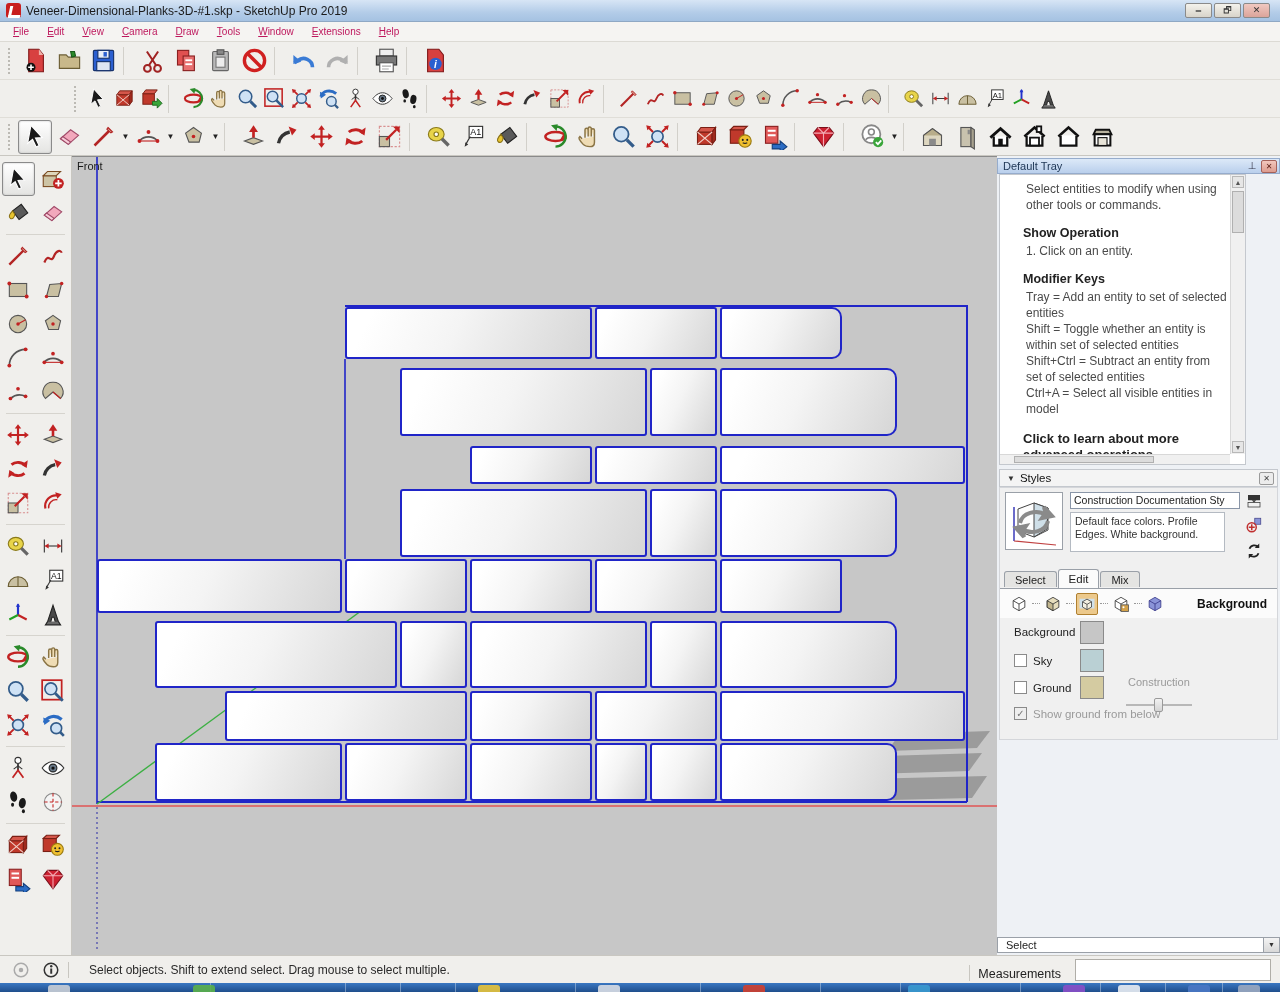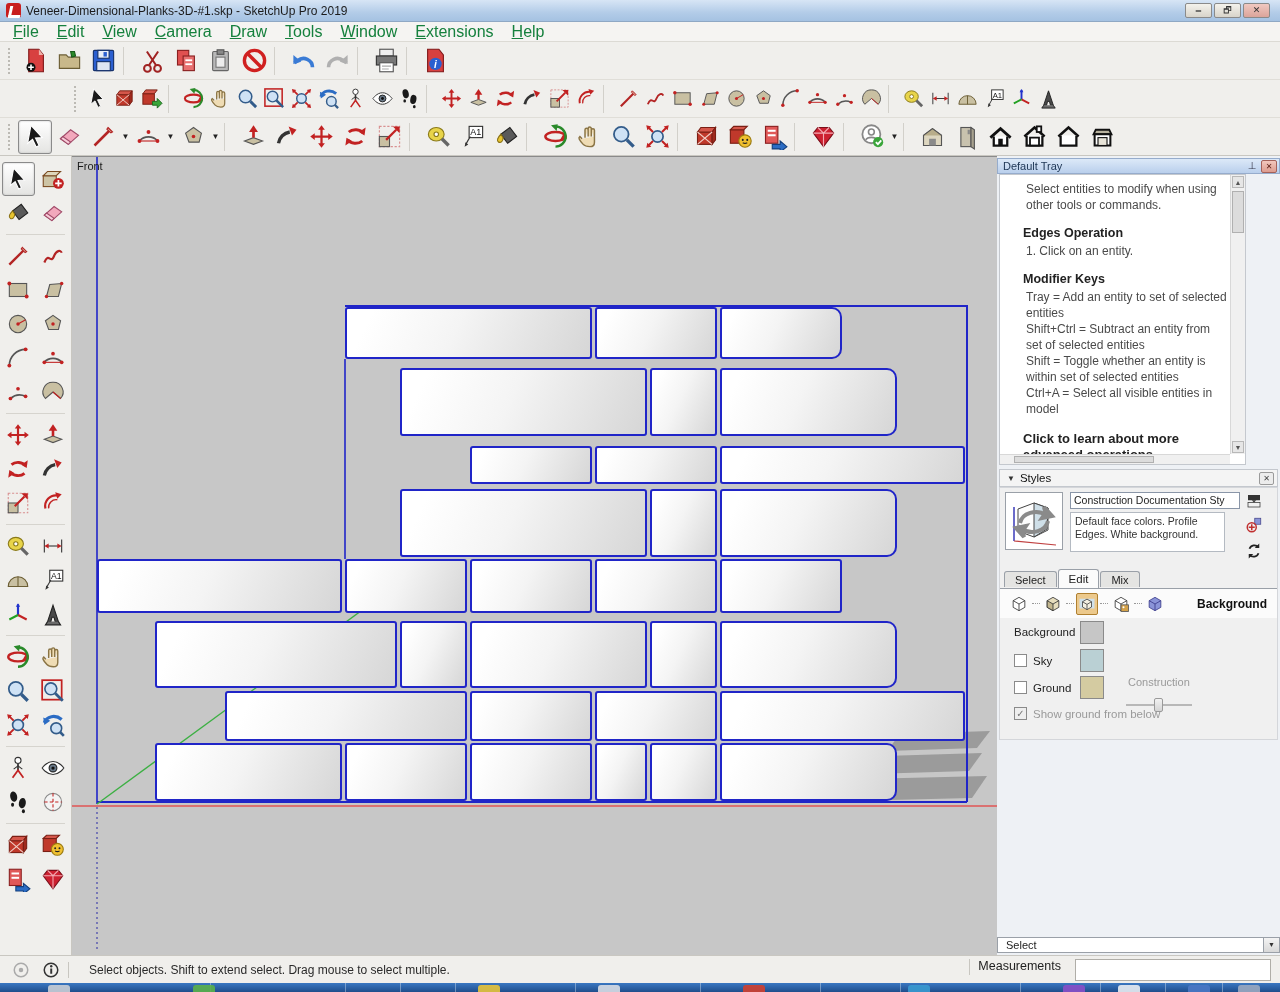--- a/index.html
+++ b/index.html
@@ -16,21 +16,21 @@
     border-left:3px solid #fff; border-bottom:3px solid #fff; transform:skewX(-12deg); }
   #win-title { font-size:12px; color:#1b1b1b; white-space:nowrap; }
   #win-btns { margin-left:auto; display:flex; gap:2px; padding-right:6px; }
   .win-btn { width:27px; height:15px; background:linear-gradient(#f4f2ec,#d8d4ca); border:1px solid #8a8a8a;
     border-radius:2px; font-size:9px; line-height:13px; text-align:center; color:#333; }
   .win-btn.close { background:linear-gradient(#f0c8c0,#dba49a); }
 
   
   #menubar { position:absolute; left:0; top:22px; width:1280px; height:20px; background:#f5f4f2;
     border-bottom:1px solid #dcdad4; display:flex; align-items:center; padding-left:4px; }
-  .menu-item { font-size:16px; color:#15803d; padding:1px 9px; }
+  .menu-item { font-size:10px; color:#be185d; padding:1px 9px; }
   .menu-item u { text-decoration:underline; }
 
   
   .toolbar { position:absolute; left:0; width:1280px; background:#f0efec; display:flex; align-items:center; }
   #tb1 { top:42px; height:38px; border-bottom:1px solid #e0ded8; padding-left:8px; }
   #tb2 { top:80px; height:38px; border-bottom:1px solid #e0ded8; padding-left:74px; }
   #tb3 { top:118px; height:38px; border-bottom:1px solid #c9c7c1; padding-left:8px; }
   .tb-icon { display:inline-flex; align-items:center; justify-content:center; flex:none; }
   #tb1 .tb-icon { width:34px; height:34px; } #tb1 .tb-icon svg { width:27px; height:27px; }
   #tb2 .tb-icon { width:27px; height:27px; } #tb2 .tb-icon svg { width:23px; height:23px; }
@@ -117,21 +117,21 @@
   #tray-select .val { padding-left:8px; }
   #tray-select .btn { margin-left:auto; width:16px; height:14px; background:linear-gradient(#f4f4f4,#d8d8d8);
     border-left:1px solid #9aa0a8; font-size:7px; line-height:13px; text-align:center; color:#333; }
 
   
   #statusbar { position:absolute; left:0; top:955px; width:1280px; height:28px; background:#f0efec;
     border-top:1px solid #c9c7c1; display:flex; align-items:center; font-size:12px; color:#2a2a2a; }
   .st-ico { width:18px; height:18px; margin-left:12px; }
   .st-div { width:1px; height:16px; background:#c8c6c0; margin:0 8px; }
   #st-msg { margin-left:12px; }
-  #meas-wrap { margin-left:auto; display:flex; align-items:flex-start; }
+  #meas-wrap { margin-left:auto; display:flex; align-items:flex-end; }
   #meas-label { font-size:12.5px; color:#222; margin-right:14px; }
   #meas-input { width:196px; height:22px; background:#fff; border:1px solid #b0aea8; margin-right:9px; }
 
   
   #taskbar { position:absolute; left:0; top:983px; width:1280px; height:9px;
     background:linear-gradient(#3a77c2,#1f4e8c); overflow:hidden; }
   .tk-ico { position:absolute; top:2px; width:22px; height:12px; border-radius:3px 3px 0 0; opacity:.9; }
   .tk-sep { position:absolute; top:0; width:1px; height:9px; background:rgba(255,255,255,.35); }
 </style>
 </head>
@@ -1079,27 +1079,27 @@
   <aside id="tray">
     <div id="tray-title">
       <span class="t">Default Tray</span>
       <div id="tray-pin">⊥</div>
       <div id="tray-close">✕</div>
     </div>
 
     <div id="instructor">
       <div id="instr-text">
         <div>Select entities to modify when using other tools or commands.</div>
-        <div class="h">Edges Operation</div>
+        <div class="h">Show Operation</div>
         <div>1. Click on an entity.</div>
         <div class="h">Modifier Keys</div>
         <div id="mod-lines">
             <div>Tray = Add an entity to set of selected entities</div>
+            <div>Shift = Toggle whether an entity is within set of selected entities</div>
             <div>Shift+Ctrl = Subtract an entity from set of selected entities</div>
-            <div>Shift = Toggle whether an entity is within set of selected entities</div>
             <div>Ctrl+A = Select all visible entities in model</div>
           </div>
         <div class="link">Click to learn about more advanced operations...</div>
       </div>
       <div class="vscroll">
         <div class="arr" style="top:1px">▲</div>
         <div class="thumb"></div>
         <div class="arr" style="bottom:1px">▼</div>
       </div>
       <div class="hscroll">

